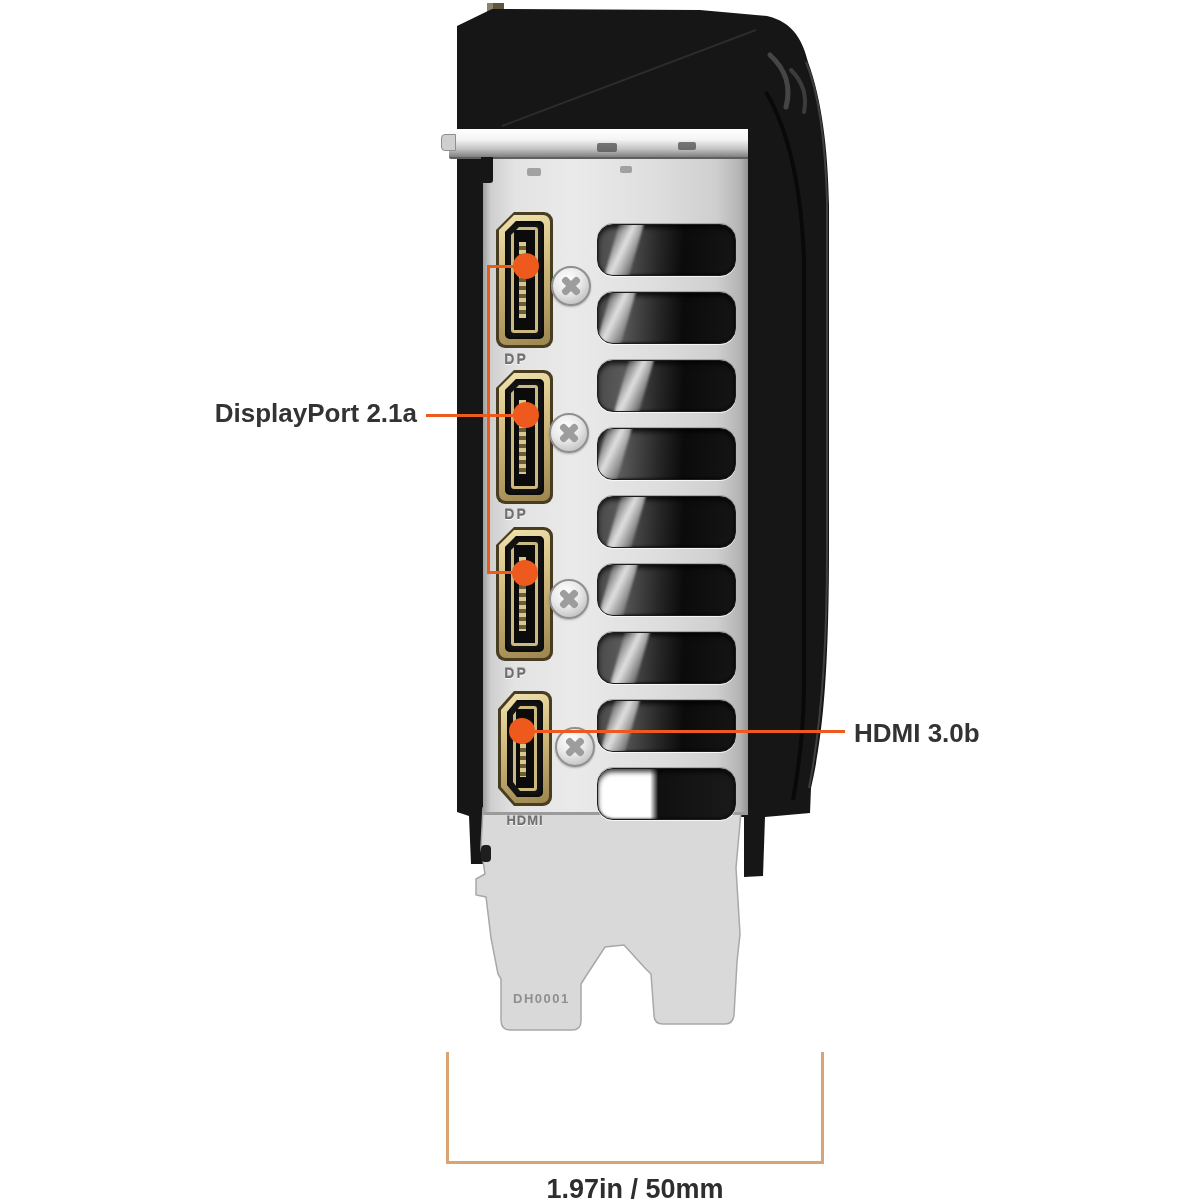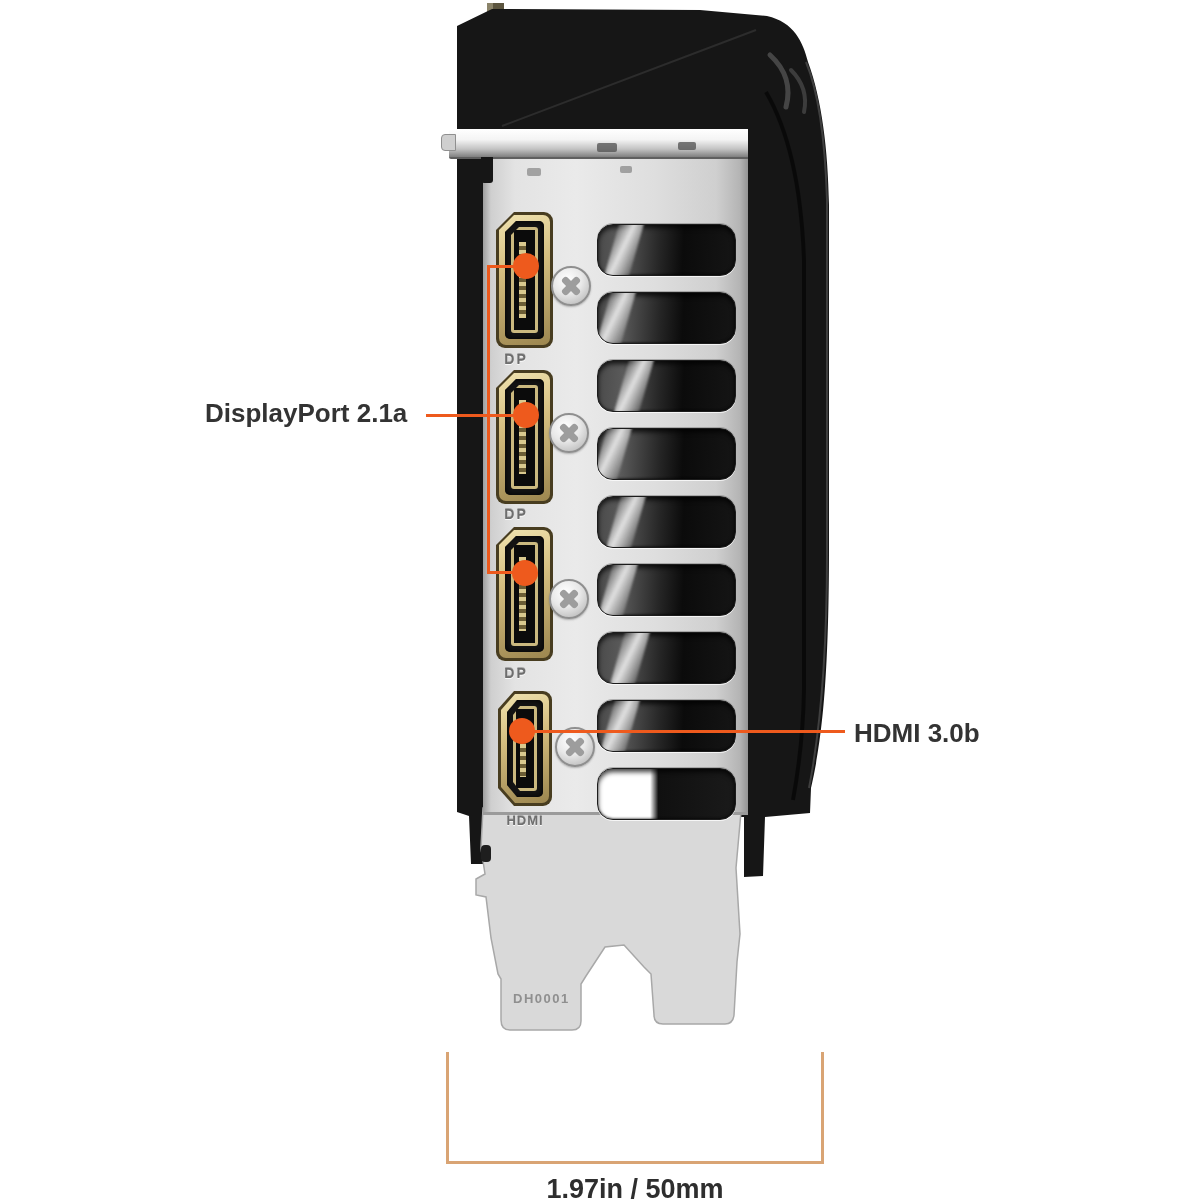--- a/index.html
+++ b/index.html
@@ -151,21 +151,21 @@
   <div class="abs stamp" style="left:496px;top:506px;width:40px;font-size:14px;letter-spacing:2px;">DP</div>
   <div class="abs stamp" style="left:496px;top:665px;width:40px;font-size:14px;letter-spacing:2px;">DP</div>
   <div class="abs stamp" style="left:494px;top:813px;width:62px;font-size:13px;letter-spacing:1px;">HDMI</div>
   <div class="abs serial" style="left:513px;top:991px;text-align:right;">DH0001</div>
 
   <div class="abs screw" style="left:551px;top:266px;"></div>
   <div class="abs screw" style="left:549px;top:413px;"></div>
   <div class="abs screw" style="left:549px;top:579px;"></div>
   <div class="abs screw" style="left:555px;top:727px;"></div>
 
-  <div class="abs label" style="left:205px;top:400px;width:212px;">DisplayPort 2.1a</div>
+  <div class="abs label" style="left:205px;top:400px;width:212px;text-align:right;">DisplayPort 2.1a</div>
   <div class="abs callout-line" style="left:426px;top:414px;width:101px;height:3px;"></div>
   <div class="abs callout-line" style="left:487px;top:265px;width:3px;height:309px;"></div>
   <div class="abs callout-line" style="left:487px;top:265px;width:40px;height:3px;"></div>
   <div class="abs callout-line" style="left:487px;top:571px;width:40px;height:3px;"></div>
   <div class="abs callout-dot" style="left:513px;top:253px;"></div>
   <div class="abs callout-dot" style="left:513px;top:402px;"></div>
   <div class="abs callout-dot" style="left:512px;top:560px;"></div>
 
   <div class="abs callout-line" style="left:533px;top:730px;width:312px;height:3px;"></div>
   <div class="abs callout-dot" style="left:509px;top:718px;"></div>

